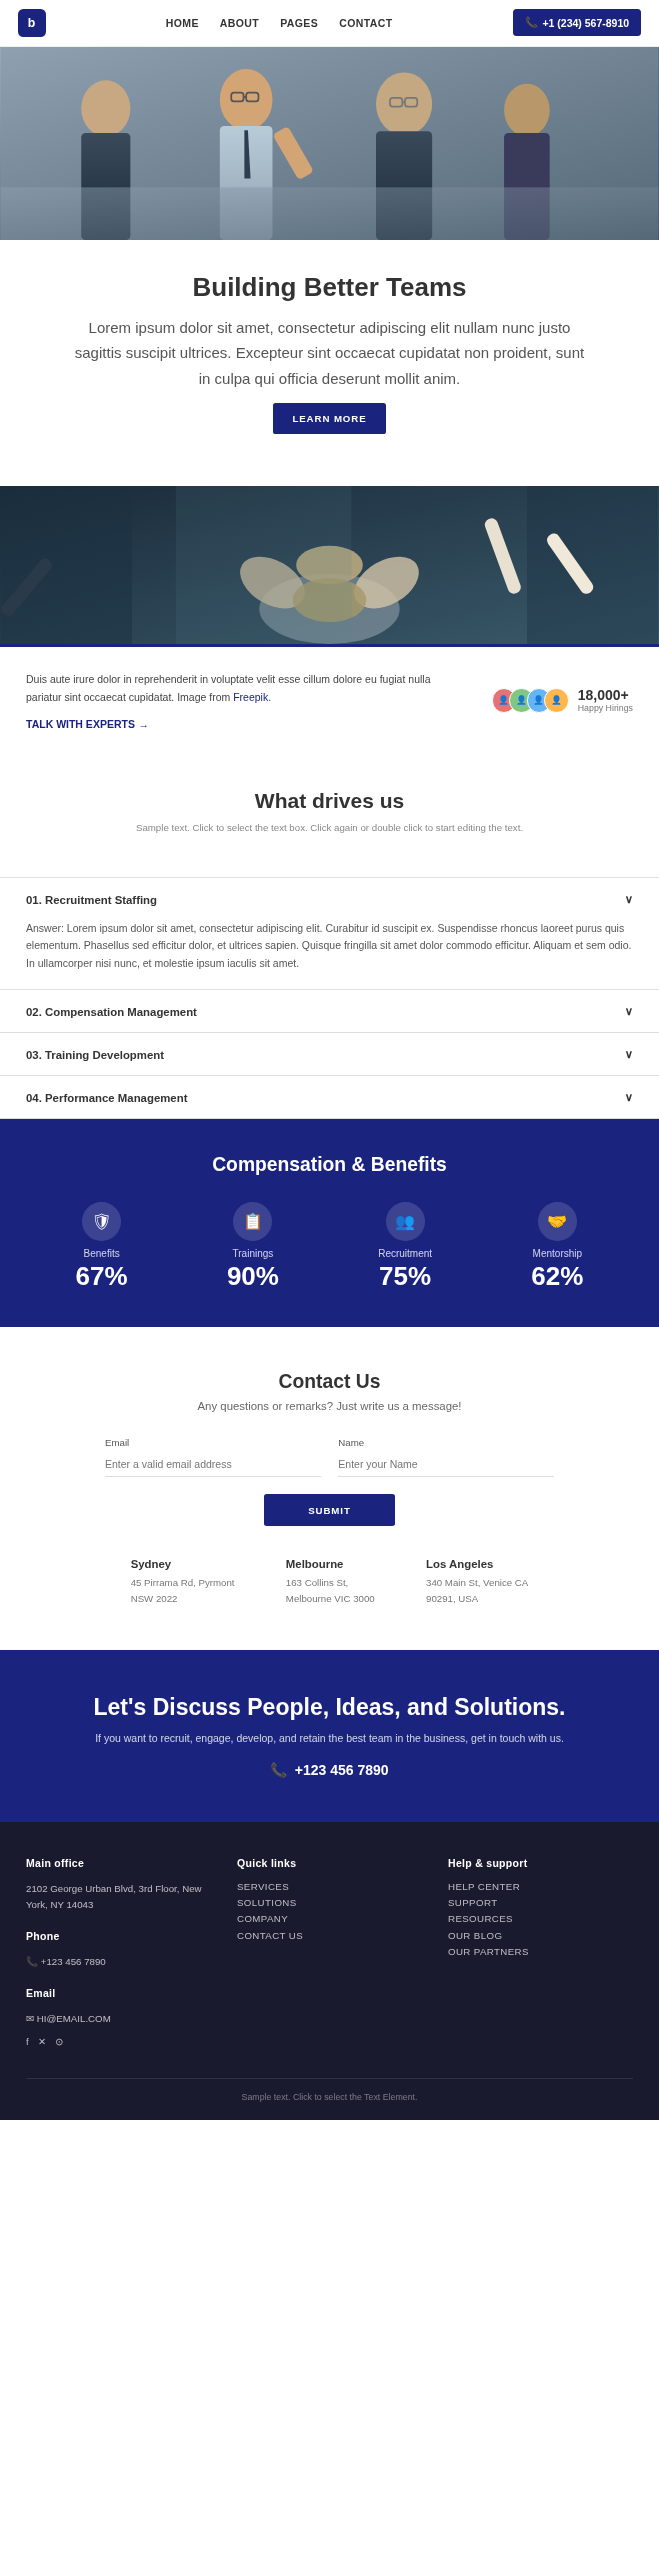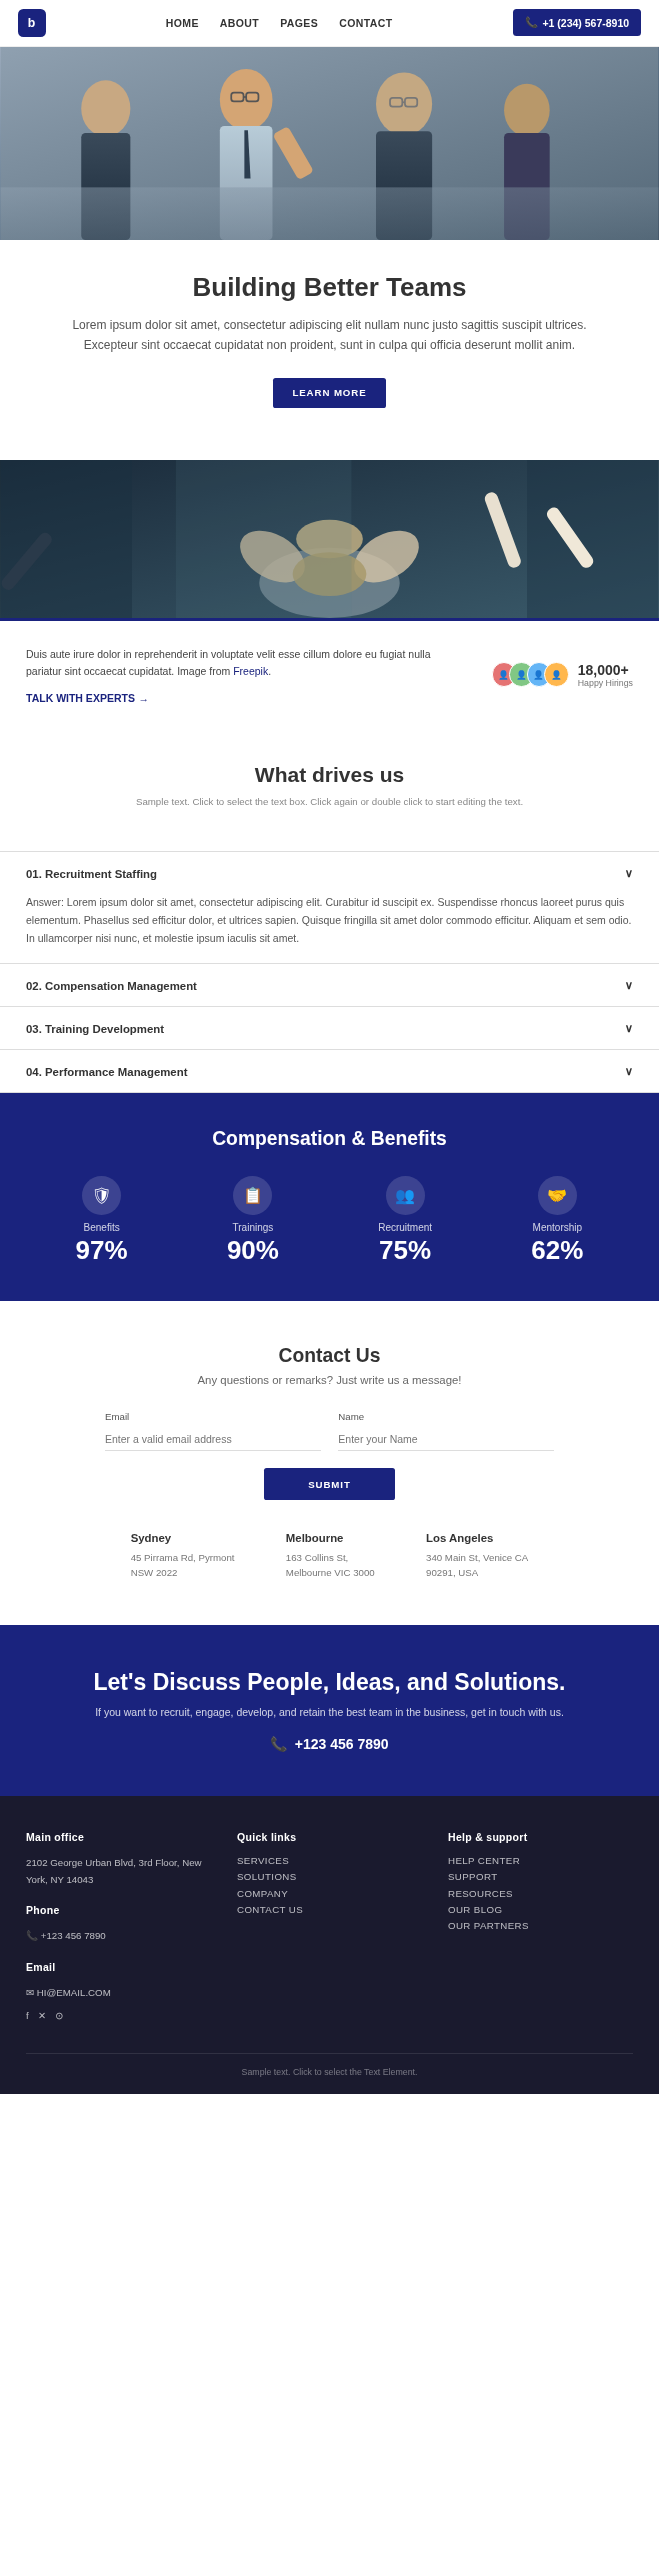--- a/index.html
+++ b/index.html
@@ -34,21 +34,21 @@
       position: absolute; top: 0; left: 0; right: 0; bottom: 0;
       background: linear-gradient(160deg, #b0bec5 0%, #78909c 30%, #546e7a 60%, #37474f 100%);
       opacity: 0.85;
     }
 
     
     .hero-text {
       background: #fff; text-align: center; padding: 32px 70px 26px;
     }
     .hero-text h1 { font-size: 26px; font-weight: 700; margin-bottom: 12.3px; }
-    .hero-text p { font-size: 12px; color: #555; line-height: 1.7; margin-bottom: 22px; }
+    .hero-text p { font-size: 15px; color: #555; line-height: 1.7; margin-bottom: 12px; }
     .btn-learn {
       background: #1a237e; color: #fff; border: none; border-radius: 2.6px;
       padding: 9.7px 19.3px; font-size: 9.7px; font-weight: 700; letter-spacing: 0.9px;
     }
 
     
     .team-image {
       width: 659px; height: 158px;
       background: linear-gradient(135deg, #263238 0%, #455a64 50%, #607d8b 100%);
       position: relative; overflow: hidden;
@@ -326,21 +326,21 @@
     </div>
   </div>
 </div>
 
 <div class="comp-section">
   <h2>Compensation &amp; Benefits</h2>
   <div class="comp-stats">
     <div class="comp-stat">
       <div class="comp-icon">🛡</div>
       <div class="comp-label">Benefits</div>
-      <div class="comp-number">97%</div>
+      <div class="comp-number">67%</div>
     </div>
     <div class="comp-stat">
       <div class="comp-icon">📋</div>
       <div class="comp-label">Trainings</div>
       <div class="comp-number">90%</div>
     </div>
     <div class="comp-stat">
       <div class="comp-icon">👥</div>
       <div class="comp-label">Recruitment</div>
       <div class="comp-number">75%</div>

